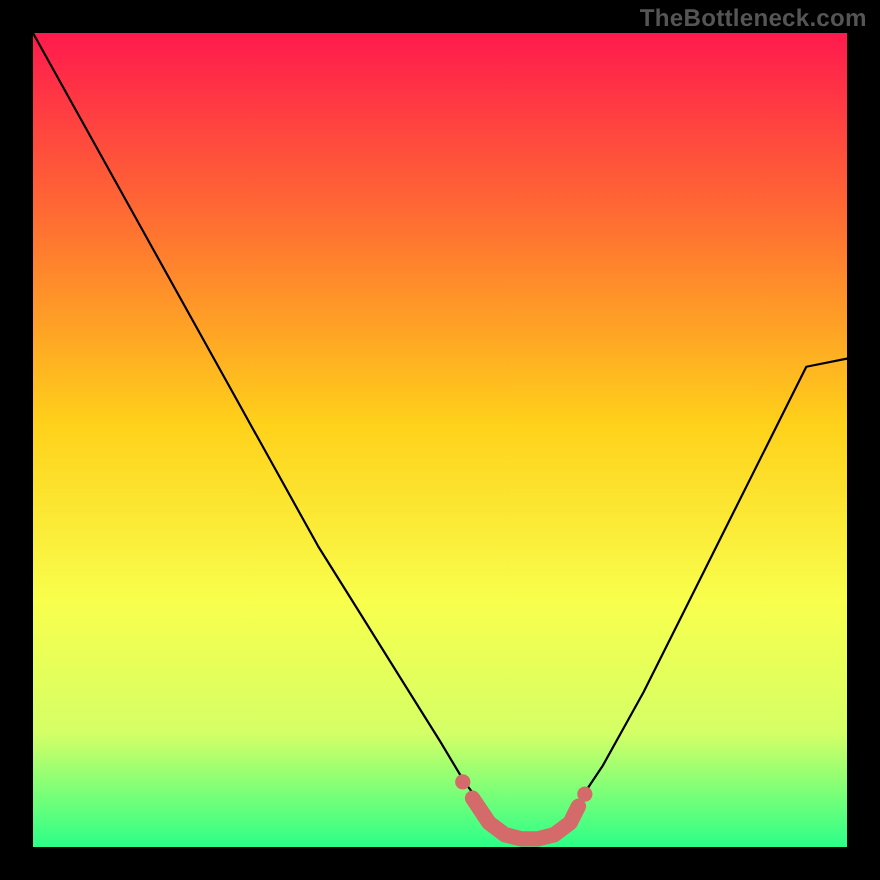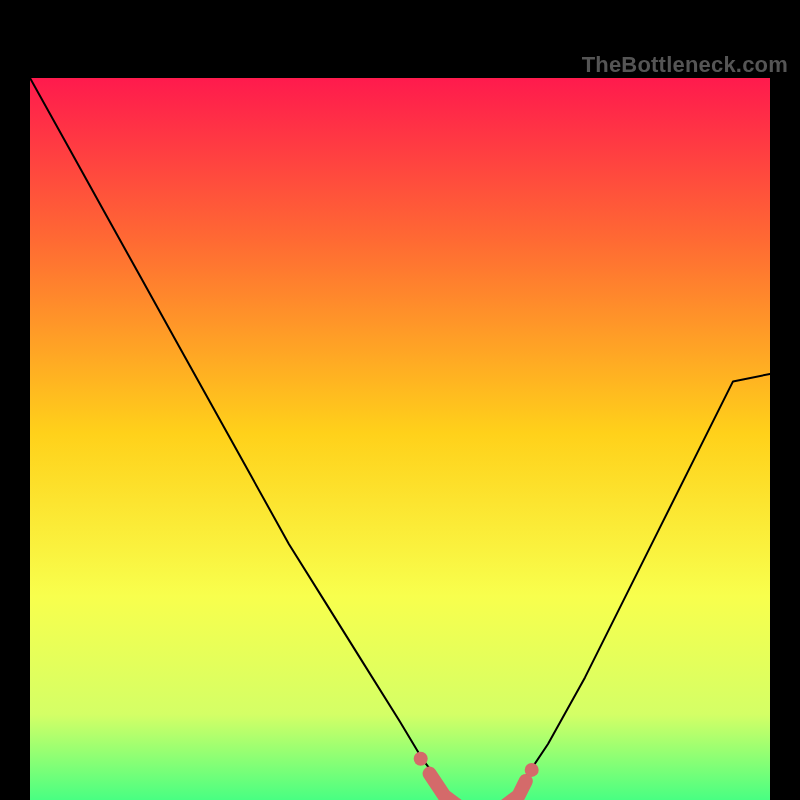--- a/index.html
+++ b/index.html
@@ -9,21 +9,20 @@
     height: 800px;
     background: #000;
     font-family: Arial, Helvetica, sans-serif;
     overflow: hidden;
   }
   .frame {
     position: relative;
     width: 800px;
     height: 612px;
     background: #000;
-    margin-top: 48px;
   }
   .watermark {
     position: absolute;
     top: 4px;
     right: 12px;
     color: #555;
     font-size: 22px;
     font-weight: 600;
     letter-spacing: 0.2px;
     user-select: none;

